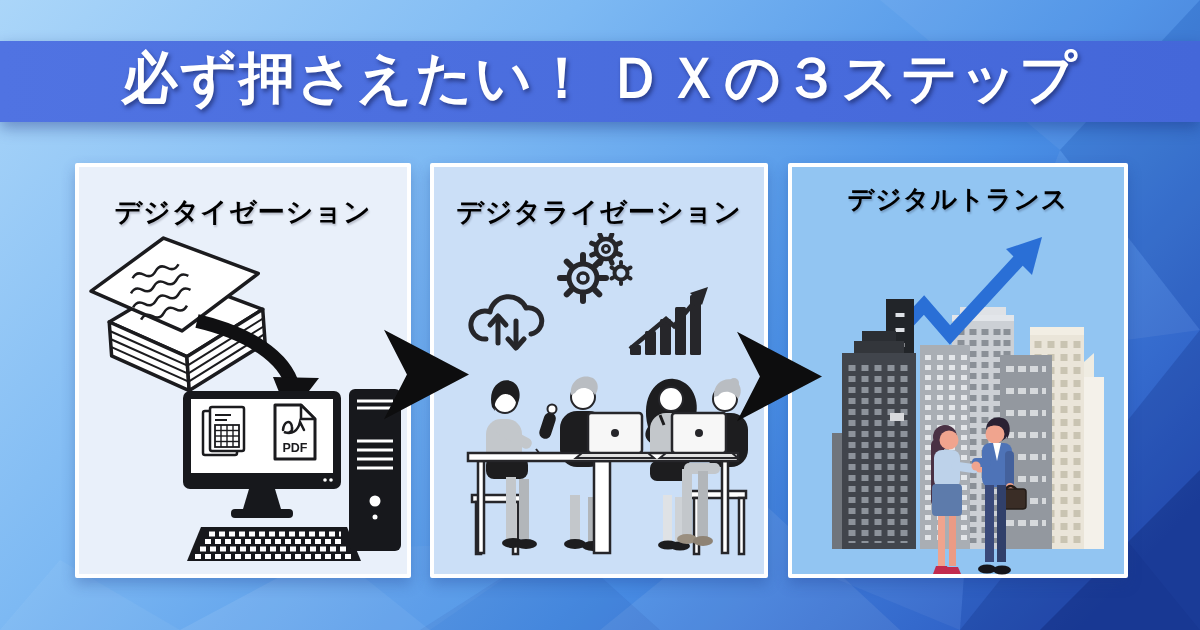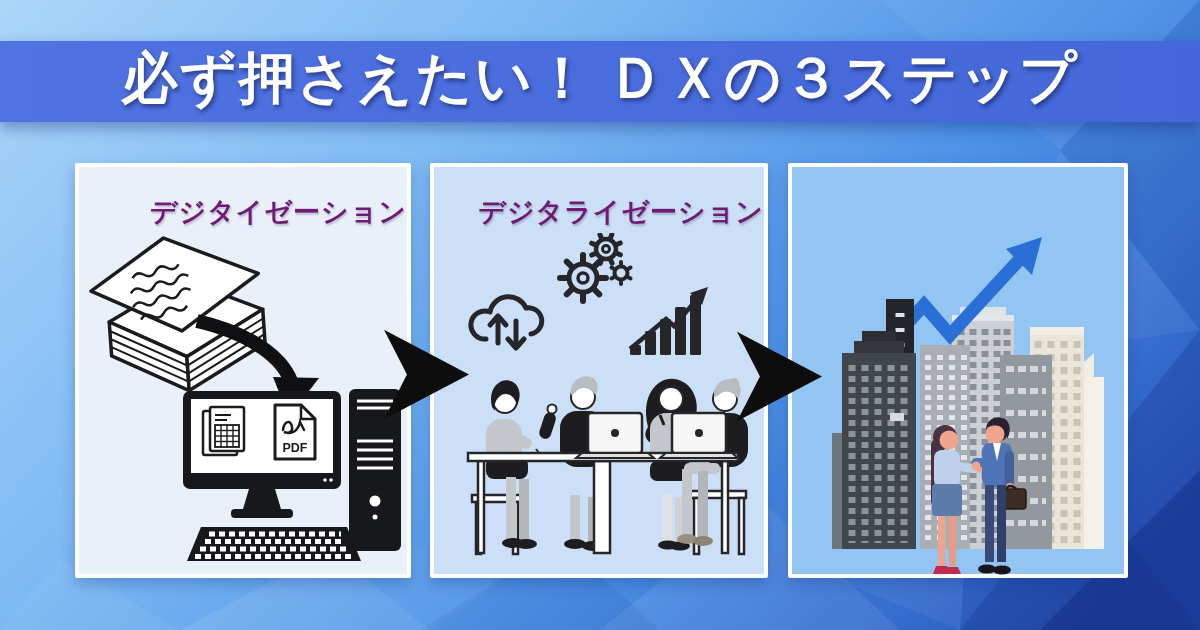--- a/index.html
+++ b/index.html
@@ -10,21 +10,21 @@
     background:linear-gradient(90deg,#5073e2,#4467d9);
     box-shadow:0 6px 14px rgba(15,35,115,.38);
     display:flex;align-items:flex-start;justify-content:center;z-index:3}
   .banner h1{font-family:"Liberation Serif","DejaVu Serif",serif;font-weight:800;font-size:56px;
     color:#fff;letter-spacing:2px;white-space:nowrap;text-shadow:2px 3px 4px rgba(10,15,60,.5)}
   .card{position:absolute;top:163px;height:415px;border:4px solid #fff;border-radius:2px;
     box-shadow:0 6px 14px rgba(25,55,135,.30);z-index:2}
   .card1{left:75px;width:336px;background:#e9f0fa}
   .card2{left:430px;width:338px;background:#cbdff7}
   .card3{left:788px;width:340px;background:#92c5f2}
-  .card h2{font-size:27px;font-weight:800;color:#701a75;text-align:right;margin-top:27px;
+  .card h2{font-size:27px;font-weight:800;color:#000000;text-align:center;margin-top:27px;
     letter-spacing:1px;text-shadow:1px 2px 2px rgba(20,20,40,.22)}
   .card3 h2{margin-top:15px;font-size:26px;line-height:1.32}
   .card3 h2 span{display:block}
   .abs{position:absolute}
   .connector{position:absolute;width:85px;height:95px;background:#0d0d0e;z-index:4;
     clip-path:polygon(0 3%,100% 50%,0 97%,27% 50%)}
   .c1{left:384px;top:327px}
   .c2{left:737px;top:329px}
   svg text{font-family:"Liberation Sans","DejaVu Sans",sans-serif;font-weight:700}
 </style>
@@ -285,20 +285,21 @@
     <g stroke="#26262a">
       <rect x="230" y="46" width="54" height="40" rx="3" fill="#f7f7f7" stroke-width="2.5"></rect>
       <circle cx="257" cy="66" r="4" fill="#26262a" stroke="none"></circle>
       <polygon points="224,86 290,86 296,91 218,91" fill="#e2e2e2" stroke-width="2"></polygon>
     </g>
   </svg>
 </section>
 
 <section class="card card3">
   <h2>
+    <span>デジタルトランス</span>
   </h2>
 
   <svg class="abs" style="left:12px;top:70px" width="305" height="345" viewBox="0 0 305 345">
 
     <g>
       <polygon points="252,150 290,116 290,312 252,312" fill="#efece2"></polygon>
       <rect x="250" y="140" width="50" height="172" fill="#f4f1ea"></rect>
       <rect x="226" y="90" width="54" height="222" fill="#eae5d9"></rect>
       <rect x="226" y="90" width="54" height="8" fill="#f2eee4"></rect>
       <g stroke="#c9c4b2" stroke-width="7" stroke-dasharray="7 6">

